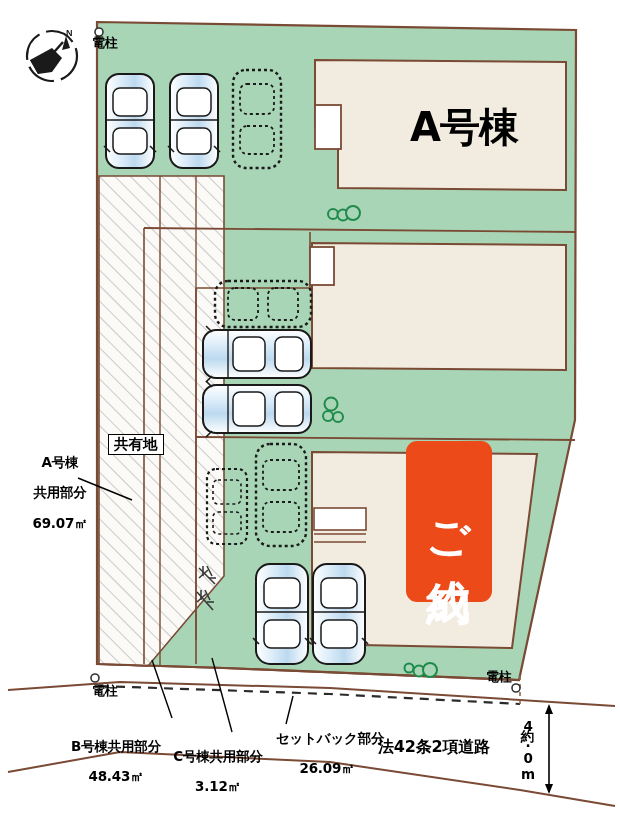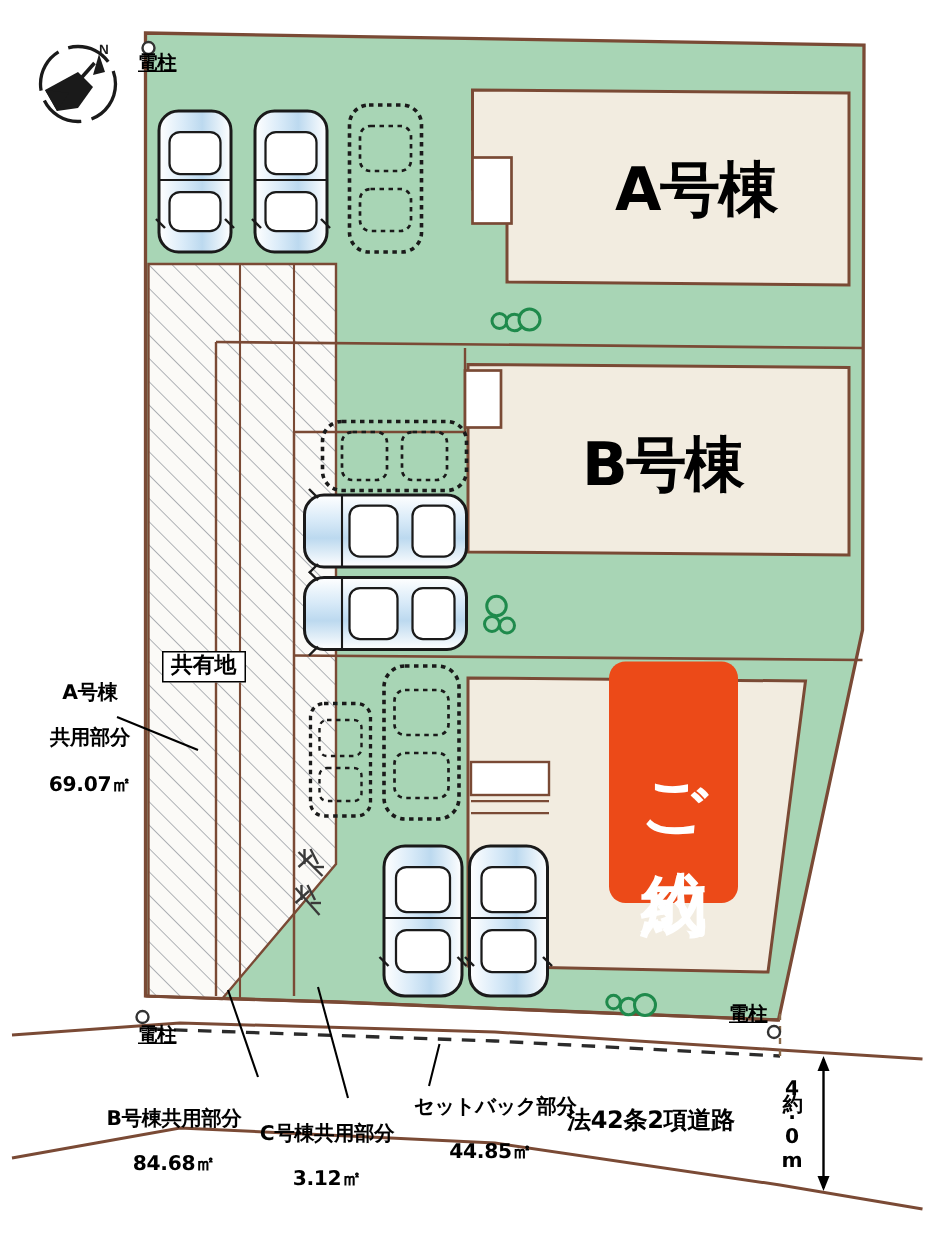--- a/index.html
+++ b/index.html
@@ -25,21 +25,21 @@
     height: 826px;
   }
   .lbl {
     position: absolute;
     color: #000000;
     font-family: "DejaVu Sans", "Liberation Sans", sans-serif;
     line-height: 1.12;
     white-space: pre;
     letter-spacing: -0.2px;
   }
-  .pole-lbl { font-size: 13px; font-weight: 700; text-decoration: underline; }
+  .pole-lbl { font-size: 13px; font-weight: 700; }
   .bldg-lbl {
     font-size: 40px;
     font-weight: 700;
     letter-spacing: -1px;
   }
   .area-lbl { font-size: 13.5px; font-weight: 700; text-align: center; }
   .road-lbl { font-size: 16px; font-weight: 700; }
   .setback-lbl { font-size: 13.5px; font-weight: 700; text-align: center; }
   .kyoyu-box {
     font-size: 14.5px;
@@ -287,50 +287,49 @@
       <path d="M 30,60 L 52,48 L 62,58 L 52,72 L 38,74 Z" fill="#1a1a1a"></path>
       <path d="M 30,60 L 46,62 L 38,74 Z" fill="#1a1a1a"></path>
       <text x="66" y="36" font-size="9" font-weight="700" fill="#1a1a1a" font-family="Liberation Sans, sans-serif">N</text>
     </g>
   </svg>
 
   <div class="lbl pole-lbl" style="left:92px; top:36px;">電柱</div>
 
   <div class="lbl bldg-lbl" style="left:410px; top:105px;">A号棟</div>
 
-  <div class="lbl bldg-lbl" style="left:388px; top:288px;">B号棟</div>
 
   <div id="stamp">
     <span id="stamp-text">ご成約</span>
   </div>
 
   <div class="lbl kyoyu-box" style="left:108px; top:434px;">共有地</div>
 
   <div class="lbl area-lbl" style="left:6px; top:440px; width:90px;">
     <span>A号棟</span><br>
     <span>共用部分</span><br>
     <span>69.07㎡</span>
   </div>
 
   <div class="lbl pole-lbl" style="left:92px; top:684px;">電柱</div>
 
   <div class="lbl pole-lbl" style="left:486px; top:670px;">電柱</div>
 
   <div class="lbl area-lbl" style="left:52px; top:724px; width:110px;">
     <span>B号棟共用部分</span><br>
-    <span>84.68㎡</span>
+    <span>48.43㎡</span>
   </div>
 
   <div class="lbl area-lbl" style="left:154px; top:734px; width:110px;">
     <span>C号棟共用部分</span><br>
     <span>3.12㎡</span>
   </div>
 
   <div class="lbl setback-lbl" style="left:258px; top:716px; width:120px;">
     <span>セットバック部分</span><br>
-    <span>44.85㎡</span>
+    <span>26.09㎡</span>
   </div>
 
   <div class="lbl road-lbl" style="left:378px; top:738px;text-align:center;">法42条2項道路</div>
 
   <div class="lbl vert-dim" style="left:520px; top:718px;">約4.0m</div>
 
 </div>
 
 </body></html>

